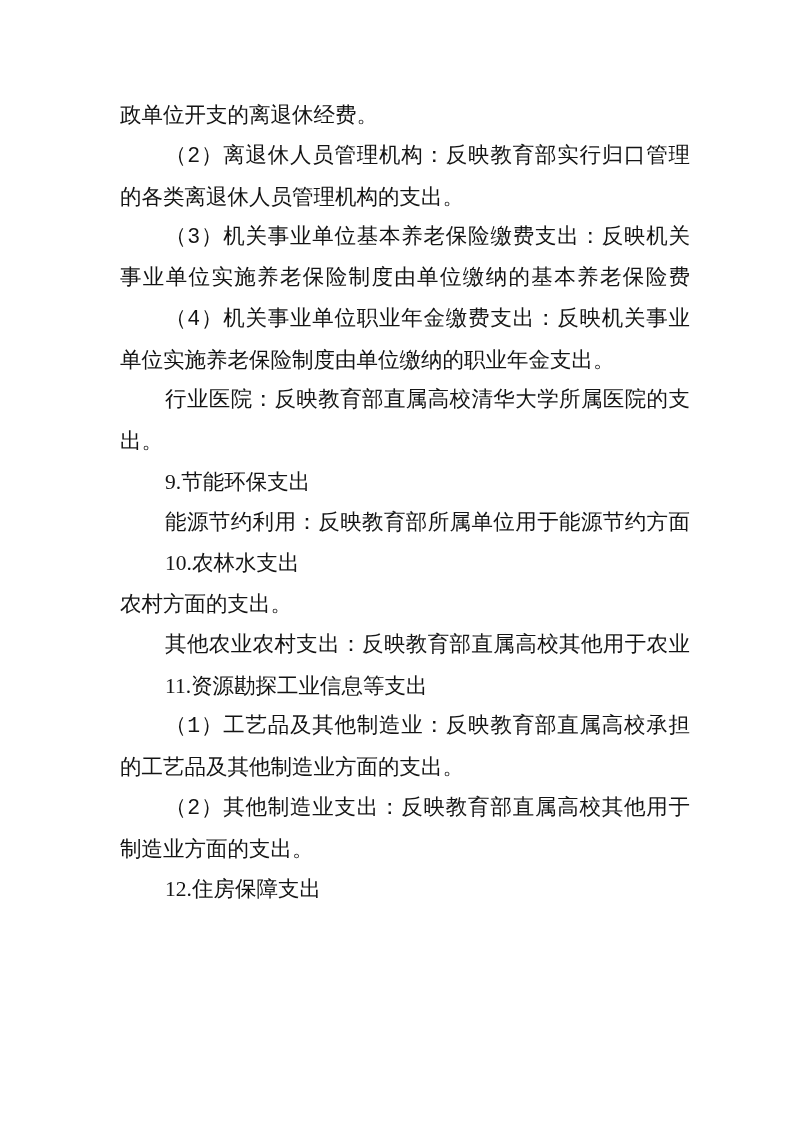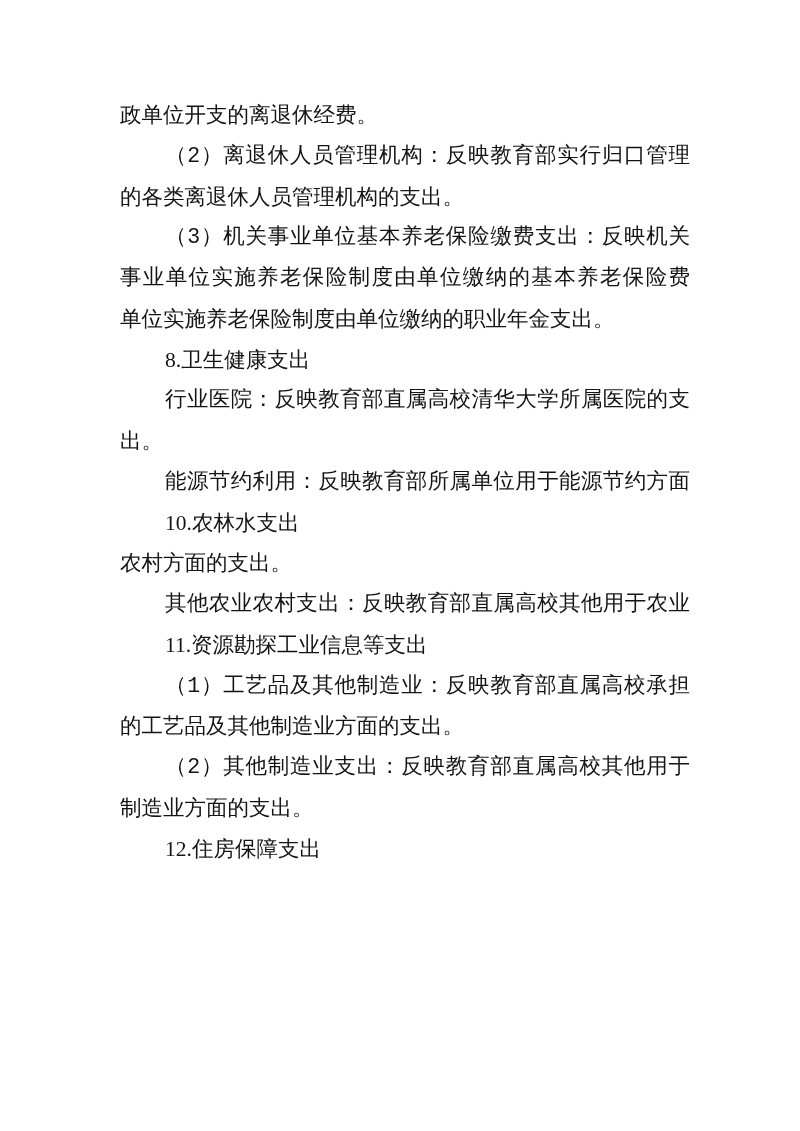--- a/index.html
+++ b/index.html
@@ -52,24 +52,25 @@
 </head>
 <body>
 
 <div class="page">
   <div class="text-block" id="lines-container">
       <div class="line">政单位开支的离退休经费。</div>
       <div class="line indent fill">（2）离退休人员管理机构：反映教育部实行归口管理</div>
       <div class="line">的各类离退休人员管理机构的支出。</div>
       <div class="line indent fill">（3）机关事业单位基本养老保险缴费支出：反映机关</div>
       <div class="line fill">事业单位实施养老保险制度由单位缴纳的基本养老保险费</div>
+      <div class="line indent fill">（4）机关事业单位职业年金缴费支出：反映机关事业</div>
       <div class="line">单位实施养老保险制度由单位缴纳的职业年金支出。</div>
-      <div class="line indent">8.卫生健康支出</div>
       <div class="line indent fill">行业医院：反映教育部直属高校清华大学所属医院的支</div>
       <div class="line">出。</div>
+      <div class="line indent">9.节能环保支出</div>
       <div class="line indent fill">能源节约利用：反映教育部所属单位用于能源节约方面</div>
       <div class="line indent">10.农林水支出</div>
       <div class="line">农村方面的支出。</div>
       <div class="line indent fill">其他农业农村支出：反映教育部直属高校其他用于农业</div>
       <div class="line indent">11.资源勘探工业信息等支出</div>
       <div class="line indent fill">（1）工艺品及其他制造业：反映教育部直属高校承担</div>
       <div class="line">的工艺品及其他制造业方面的支出。</div>
       <div class="line indent fill">（2）其他制造业支出：反映教育部直属高校其他用于</div>
       <div class="line">制造业方面的支出。</div>
       <div class="line indent">12.住房保障支出</div>

